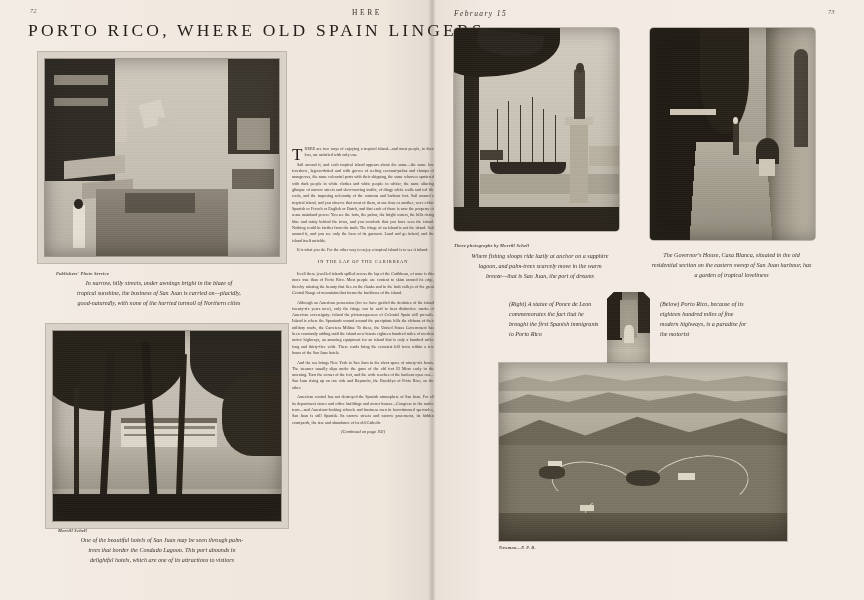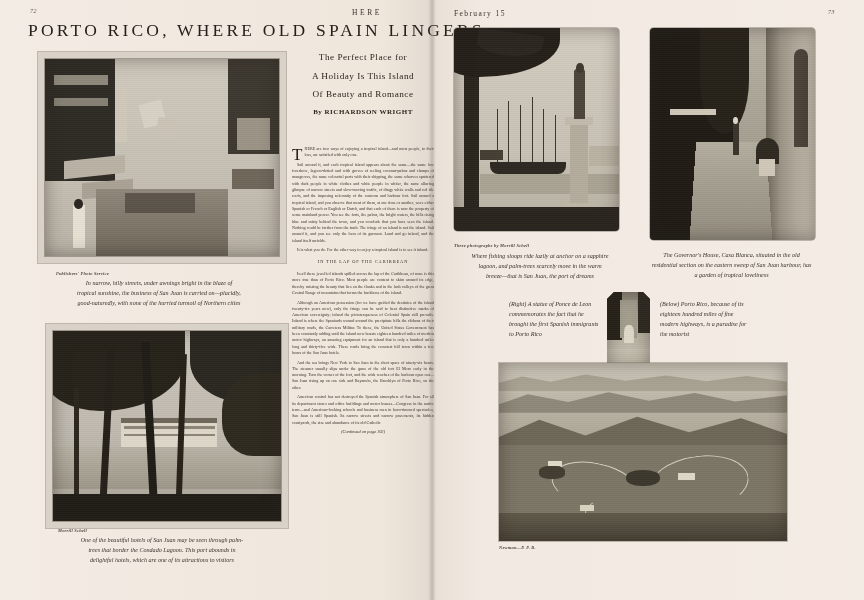--- a/index.html
+++ b/index.html
@@ -13,21 +13,21 @@
     background:linear-gradient(90deg,#f3ece4 0%,#efe6dc 44%,#e4dbd2 49.5%,#e9e0d7 50.5%,#f2eae2 56%,#f3ece4 100%);}
   .page{position:absolute;top:0;height:600px;}
   .page-left{left:0;width:432px;}
   .page-right{left:432px;width:432px;}
   .gutter{position:absolute;left:428px;top:0;width:8px;height:600px;
     background:linear-gradient(90deg,rgba(120,105,92,0) 0%,rgba(120,105,92,.28) 45%,rgba(120,105,92,.30) 55%,rgba(120,105,92,0) 100%);}
 
   
   .folio{position:absolute;font-size:6px;letter-spacing:.5px;color:#5d564e;font-style:italic;}
   .vogue-word{position:absolute;font-size:7.5px;letter-spacing:2.6px;color:#3a342e;}
-  .dateline{position:absolute;font-size:7.5px;letter-spacing:1.4px;color:#3a342e;text-align:right;}
+  .dateline{position:absolute;font-size:7.5px;letter-spacing:1.4px;font-style:italic;color:#3a342e;text-align:right;}
 
   
   .headline{position:absolute;left:28px;top:20px;width:404px;
     font-size:17.5px;letter-spacing:3.2px;color:#241f1b;white-space:nowrap;}
 
   
   .plate{position:absolute;background:#d9d2c8;padding:7px;
     box-shadow:0 0 0 1px rgba(150,140,128,.55);}
   .plate .inner{position:relative;overflow:hidden;
     box-shadow:0 0 0 1px rgba(120,112,100,.6);background:#6e6a63;}
@@ -132,26 +132,20 @@
         <div style="position:absolute;left:9%;top:30%;width:2.4%;height:70%;background:#2b261d;"></div>
 
         <div style="position:absolute;left:0;bottom:0;width:100%;height:14%;background:#201c16;"></div>
         <div class="grain"></div>
           <div class="vign"></div>
       </div>
     </div>
     <div class="credit" style="left:58px;top:528px;">Morrill Schell</div>
     <div class="caption" style="left:78px;top:536px;width:168px;">One of the beautiful hotels of San Juan may be seen through palm-trees that border the Condado Lagoon. This port abounds in delightful hotels, which are one of its attractions to visitors</div>
 
-    <div class="deck">
-      <div>The Perfect Place for</div>
-      <div>A Holiday Is This Island</div>
-      <div>Of Beauty and Romance</div>
-      <div class="byline">By  RICHARDSON  WRIGHT</div>
-    </div>
 
     <div class="col">
       <p class="first"><span class="dropcap">T</span><span>HERE are two ways of enjoying a tropical island—and most people, to their loss, are satisfied with only one.</span></p>
       <p>Sail around it, and each tropical island appears about the same—the same low foreshore, lagoon-dotted and with groves of reeling coconut-palms and clumps of mangroves, the same colourful ports with their shipping, the same wharves spattered with dark people in white clothes and white people in whiter, the same alluring glimpse of narrow streets and slow-moving traffic, of dingy white walls and red tile roofs, and the imposing solemnity of the customs and harbour fort. Sail around a tropical island, and you observe that most of them, at one time or another, were either Spanish or French or English or Dutch, and that each of them is now the property of some mainland power. You see the forts, the palms, the bright waters, the hills rising blue and misty behind the town, and you conclude that you have seen the island. Nothing could be farther from the truth. The fringe of an island is not the island. Sail around it, and you see only the hem of its garment. Land and go inland, and the island itself unfolds.</p>
       <p>It is what you do. For the other way to enjoy a tropical island is to see it inland.</p>
       <div class="subhead">IN THE LAP OF THE CARIBBEAN</div>
       <p>In all these jewelled islands spilled across the lap of the Caribbean, of none is this more true than of Porto Rico. Most people are content to skim around its edge, thereby missing the beauty that lies on the flanks and in the lush valleys of the great Central Range of mountains that forms the backbone of the island.</p>
       <p>Although an American possession (for we have guided the destinies of the island twenty-six years now), only the fringe can be said to bear distinctive marks of American sovereignty; inland the picturesqueness of Colonial Spain still prevails. Inland is where the Spaniards wound around the precipitate hills the ribbons of their military roads, the Carretera Militar. To these, the United States Government has been constantly adding until the island now boasts eighteen hundred miles of modern motor highways, an amazing equipment for an island that is only a hundred miles long and thirty-five wide. These roads bring the remotest hill town within a few hours of the San Juan hotels.</p>
       <p>And the sea brings New York to San Juan in the short space of ninety-six hours. The steamer usually slips under the guns of the old fort El Moro early in the morning. Turn the corner of the fort, and the wide reaches of the harbour open out—San Juan rising up on one side and Bayamón, the Brooklyn of Porto Rico, on the other.</p>
       <p>American control has not destroyed the Spanish atmosphere of San Juan. For all its department stores and office buildings and motor busses—Congress in the native term—and American-looking schools and business men in horn-rimmed spectacles, San Juan is still Spanish. Its narrow streets and narrow pavements, its hidden courtyards, the size and abundance of its old Catholic</p>

